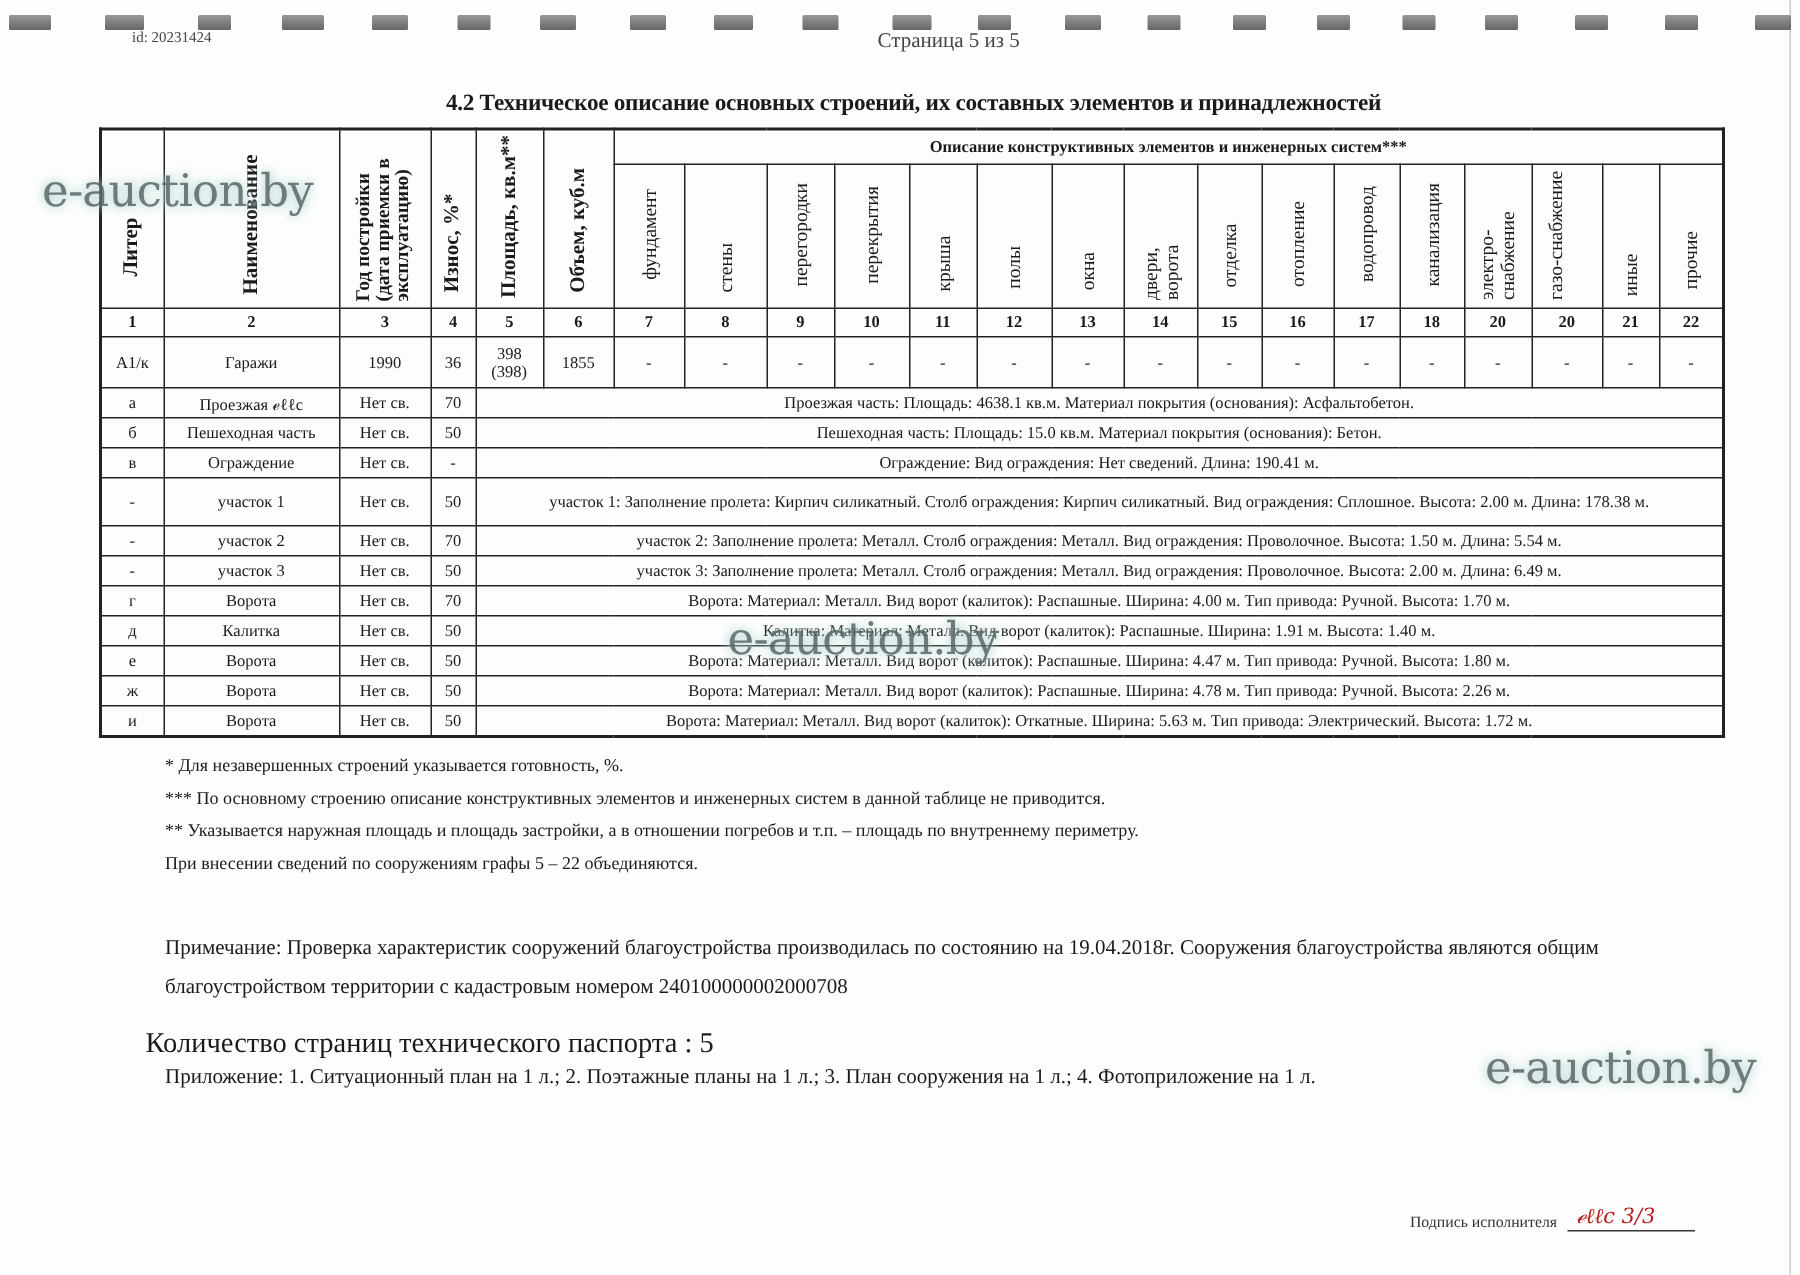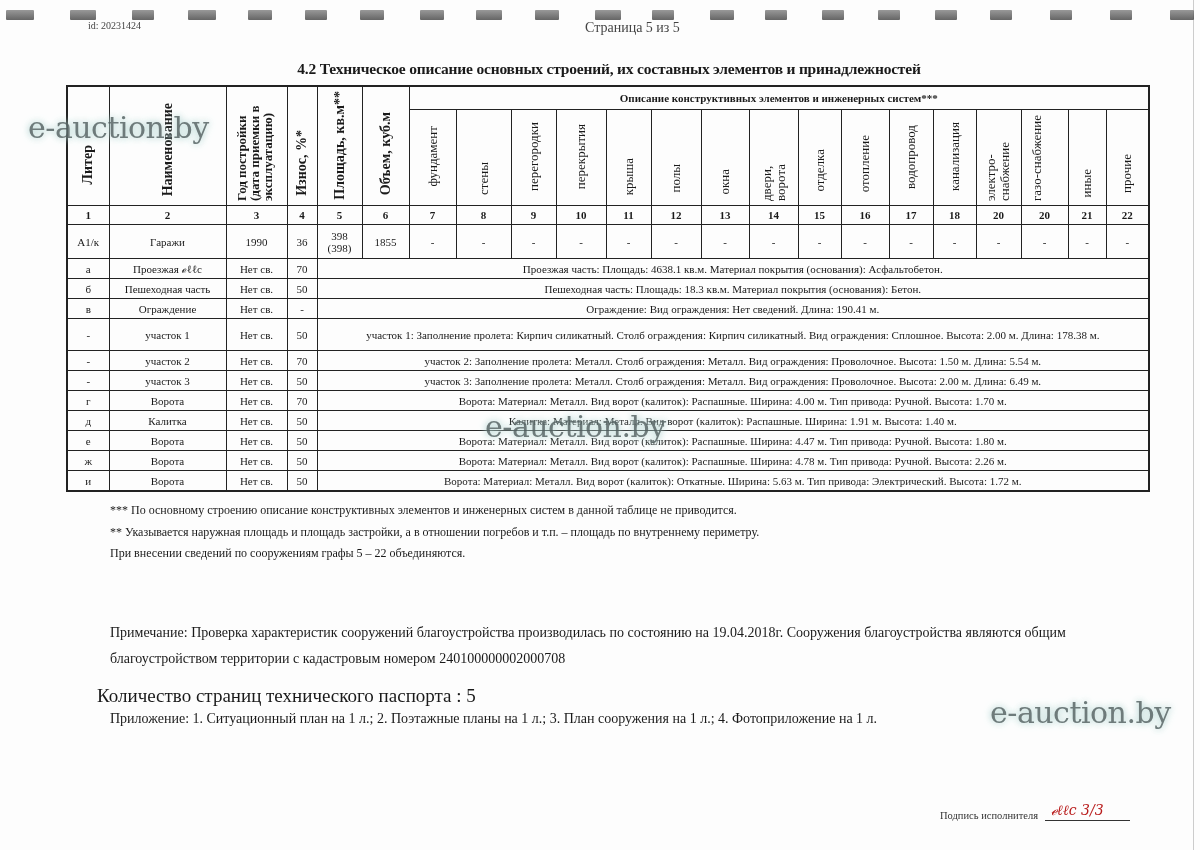--- a/index.html
+++ b/index.html
@@ -170,21 +170,21 @@
         <td>Проезжая ℯℓℓc</td>
         <td>Нет св.</td>
         <td>70</td>
     <td colspan="18" class="desc">Проезжая часть: Площадь: 4638.1 кв.м. Материал покрытия (основания): Асфальтобетон.</td>
   </tr>
   <tr class="rowc">
     <td>б</td>
         <td>Пешеходная часть</td>
         <td>Нет св.</td>
         <td>50</td>
-    <td colspan="18" class="desc">Пешеходная часть: Площадь: 18.3 кв.м. Материал покрытия (основания): Бетон.</td>
+    <td colspan="18" class="desc">Пешеходная часть: Площадь: 15.0 кв.м. Материал покрытия (основания): Бетон.</td>
   </tr>
   <tr class="rowc">
     <td>в</td>
         <td>Ограждение</td>
         <td>Нет св.</td>
         <td>-</td>
     <td colspan="18" class="desc">Ограждение: Вид ограждения: Нет сведений. Длина: 190.41 м.</td>
   </tr>
   <tr style="height:32px">
     <td>-</td>
@@ -239,20 +239,21 @@
     <td>и</td>
         <td>Ворота</td>
         <td>Нет св.</td>
         <td>50</td>
     <td colspan="18" class="desc">Ворота: Материал: Металл. Вид ворот (калиток): Откатные. Ширина: 5.63 м. Тип привода: Электрический. Высота: 1.72 м.</td>
   </tr>
 </tbody>
   </table>
 
 <div class="footnotes">
+  <div>* Для незавершенных строений указывается готовность, %.</div>
   <div>*** По основному строению описание конструктивных элементов и инженерных систем в данной таблице не приводится.</div>
   <div>** Указывается наружная площадь и площадь застройки, а в отношении погребов и т.п. – площадь по внутреннему периметру.</div>
   <div>При внесении сведений по сооружениям  графы 5 – 22 объединяются.</div>
 </div>
 
 <div class="note">Примечание: Проверка характеристик сооружений благоустройства производилась по состоянию на 19.04.2018г. Сооружения благоустройства являются общим благоустройством территории с кадастровым номером  240100000002000708</div>
 <div class="pages">Количество страниц технического паспорта : 5</div>
 <div class="appendix">Приложение: 1. Ситуационный план на 1 л.; 2. Поэтажные планы на 1 л.; 3. План сооружения на 1 л.; 4. Фотоприложение на 1 л.</div>
 
 <div class="sign">

